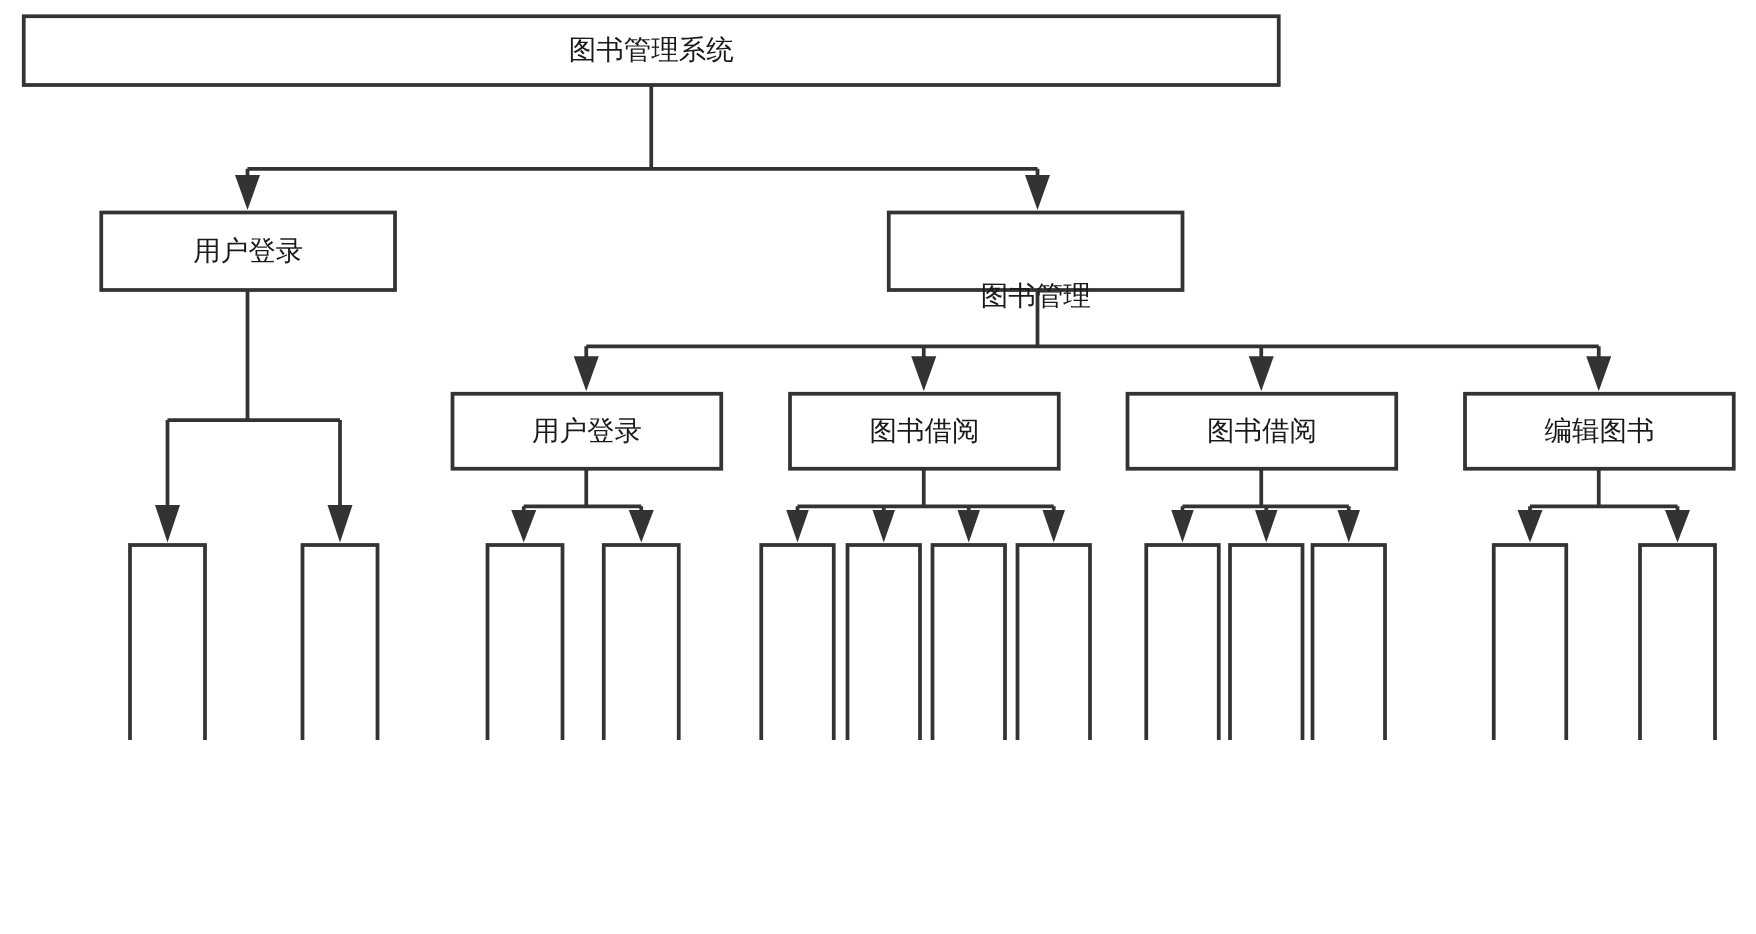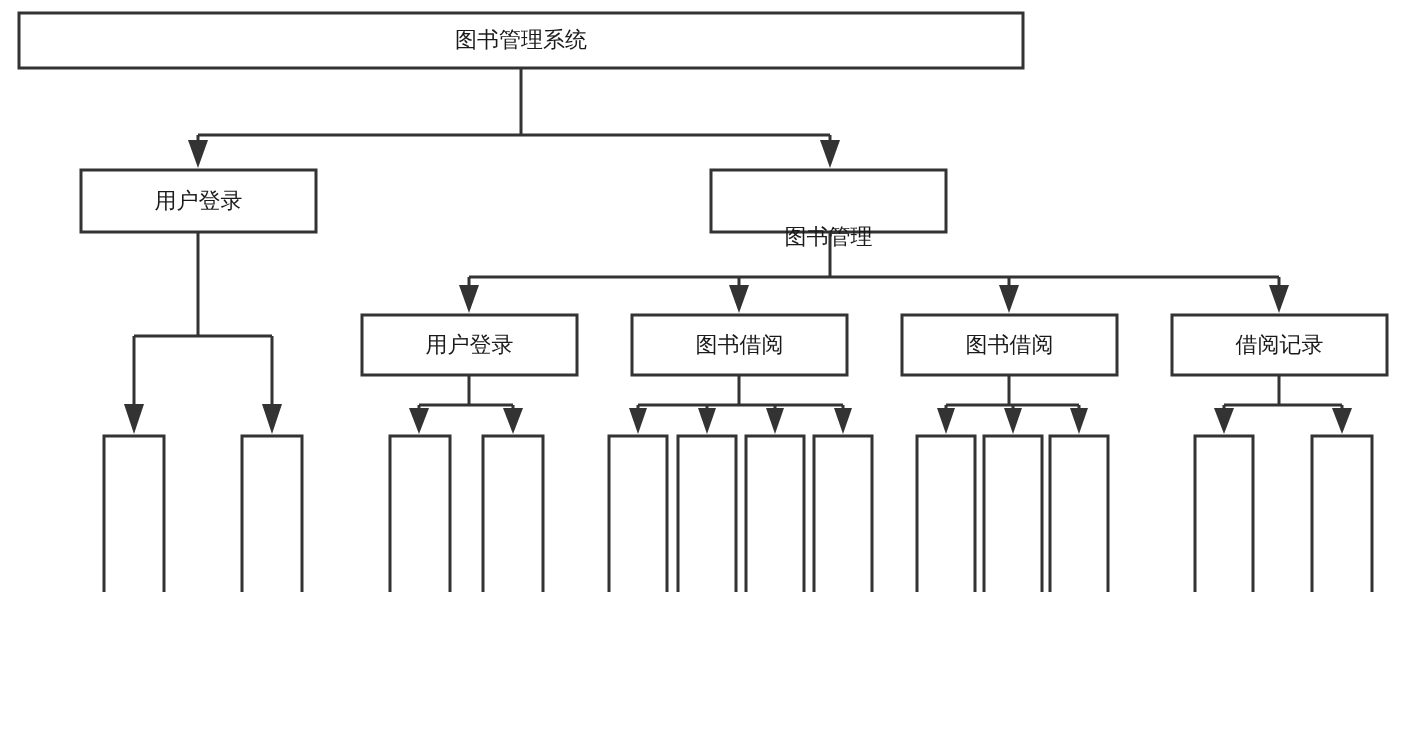--- a/index.html
+++ b/index.html
@@ -168,21 +168,21 @@
     </g>
   </svg>
 
   <div id="label-layer">
       <div class="node-label horizontal" style="left: 19px; top: 13px; width: 1004px; height: 55px;">图书管理系统</div>
       <div class="node-label horizontal" style="left: 81px; top: 170px; width: 235px; height: 62px;">用户登录</div>
       <div class="node-label horizontal" style="left: 711px; top: 170px; width: 235px; height: 62px; margin-top: 36px;">图书管理</div>
       <div class="node-label horizontal" style="left: 362px; top: 315px; width: 215px; height: 60px;">用户登录</div>
       <div class="node-label horizontal" style="left: 632px; top: 315px; width: 215px; height: 60px;">图书借阅</div>
       <div class="node-label horizontal" style="left: 902px; top: 315px; width: 215px; height: 60px;">图书借阅</div>
-      <div class="node-label horizontal" style="left: 1172px; top: 315px; width: 215px; height: 60px;">借阅记录</div>
+      <div class="node-label horizontal" style="left: 1172px; top: 315px; width: 215px; height: 60px;">编辑图书</div>
       <div class="node-label vertical" style="left: 104px; top: 436px; width: 60px; height: 298px;">用户登录</div>
       <div class="node-label vertical" style="left: 242px; top: 436px; width: 60px; height: 298px;">注销登录</div>
       <div class="node-label vertical" style="left: 390px; top: 436px; width: 60px; height: 298px;">查询图书</div>
       <div class="node-label vertical" style="left: 483px; top: 436px; width: 60px; height: 298px;">借阅图书</div>
       <div class="node-label vertical" style="left: 609px; top: 436px; width: 58px; height: 298px;">查询图书</div>
       <div class="node-label vertical" style="left: 678px; top: 436px; width: 58px; height: 298px;">新增图书（管理员）</div>
       <div class="node-label vertical" style="left: 746px; top: 436px; width: 58px; height: 298px;">编辑图书（管理员）</div>
       <div class="node-label vertical" style="left: 814px; top: 436px; width: 58px; height: 298px;">借阅图书</div>
       <div class="node-label vertical" style="left: 917px; top: 436px; width: 58px; height: 298px;">查询图书</div>
       <div class="node-label vertical" style="left: 984px; top: 436px; width: 58px; height: 298px;">归还图书</div>

